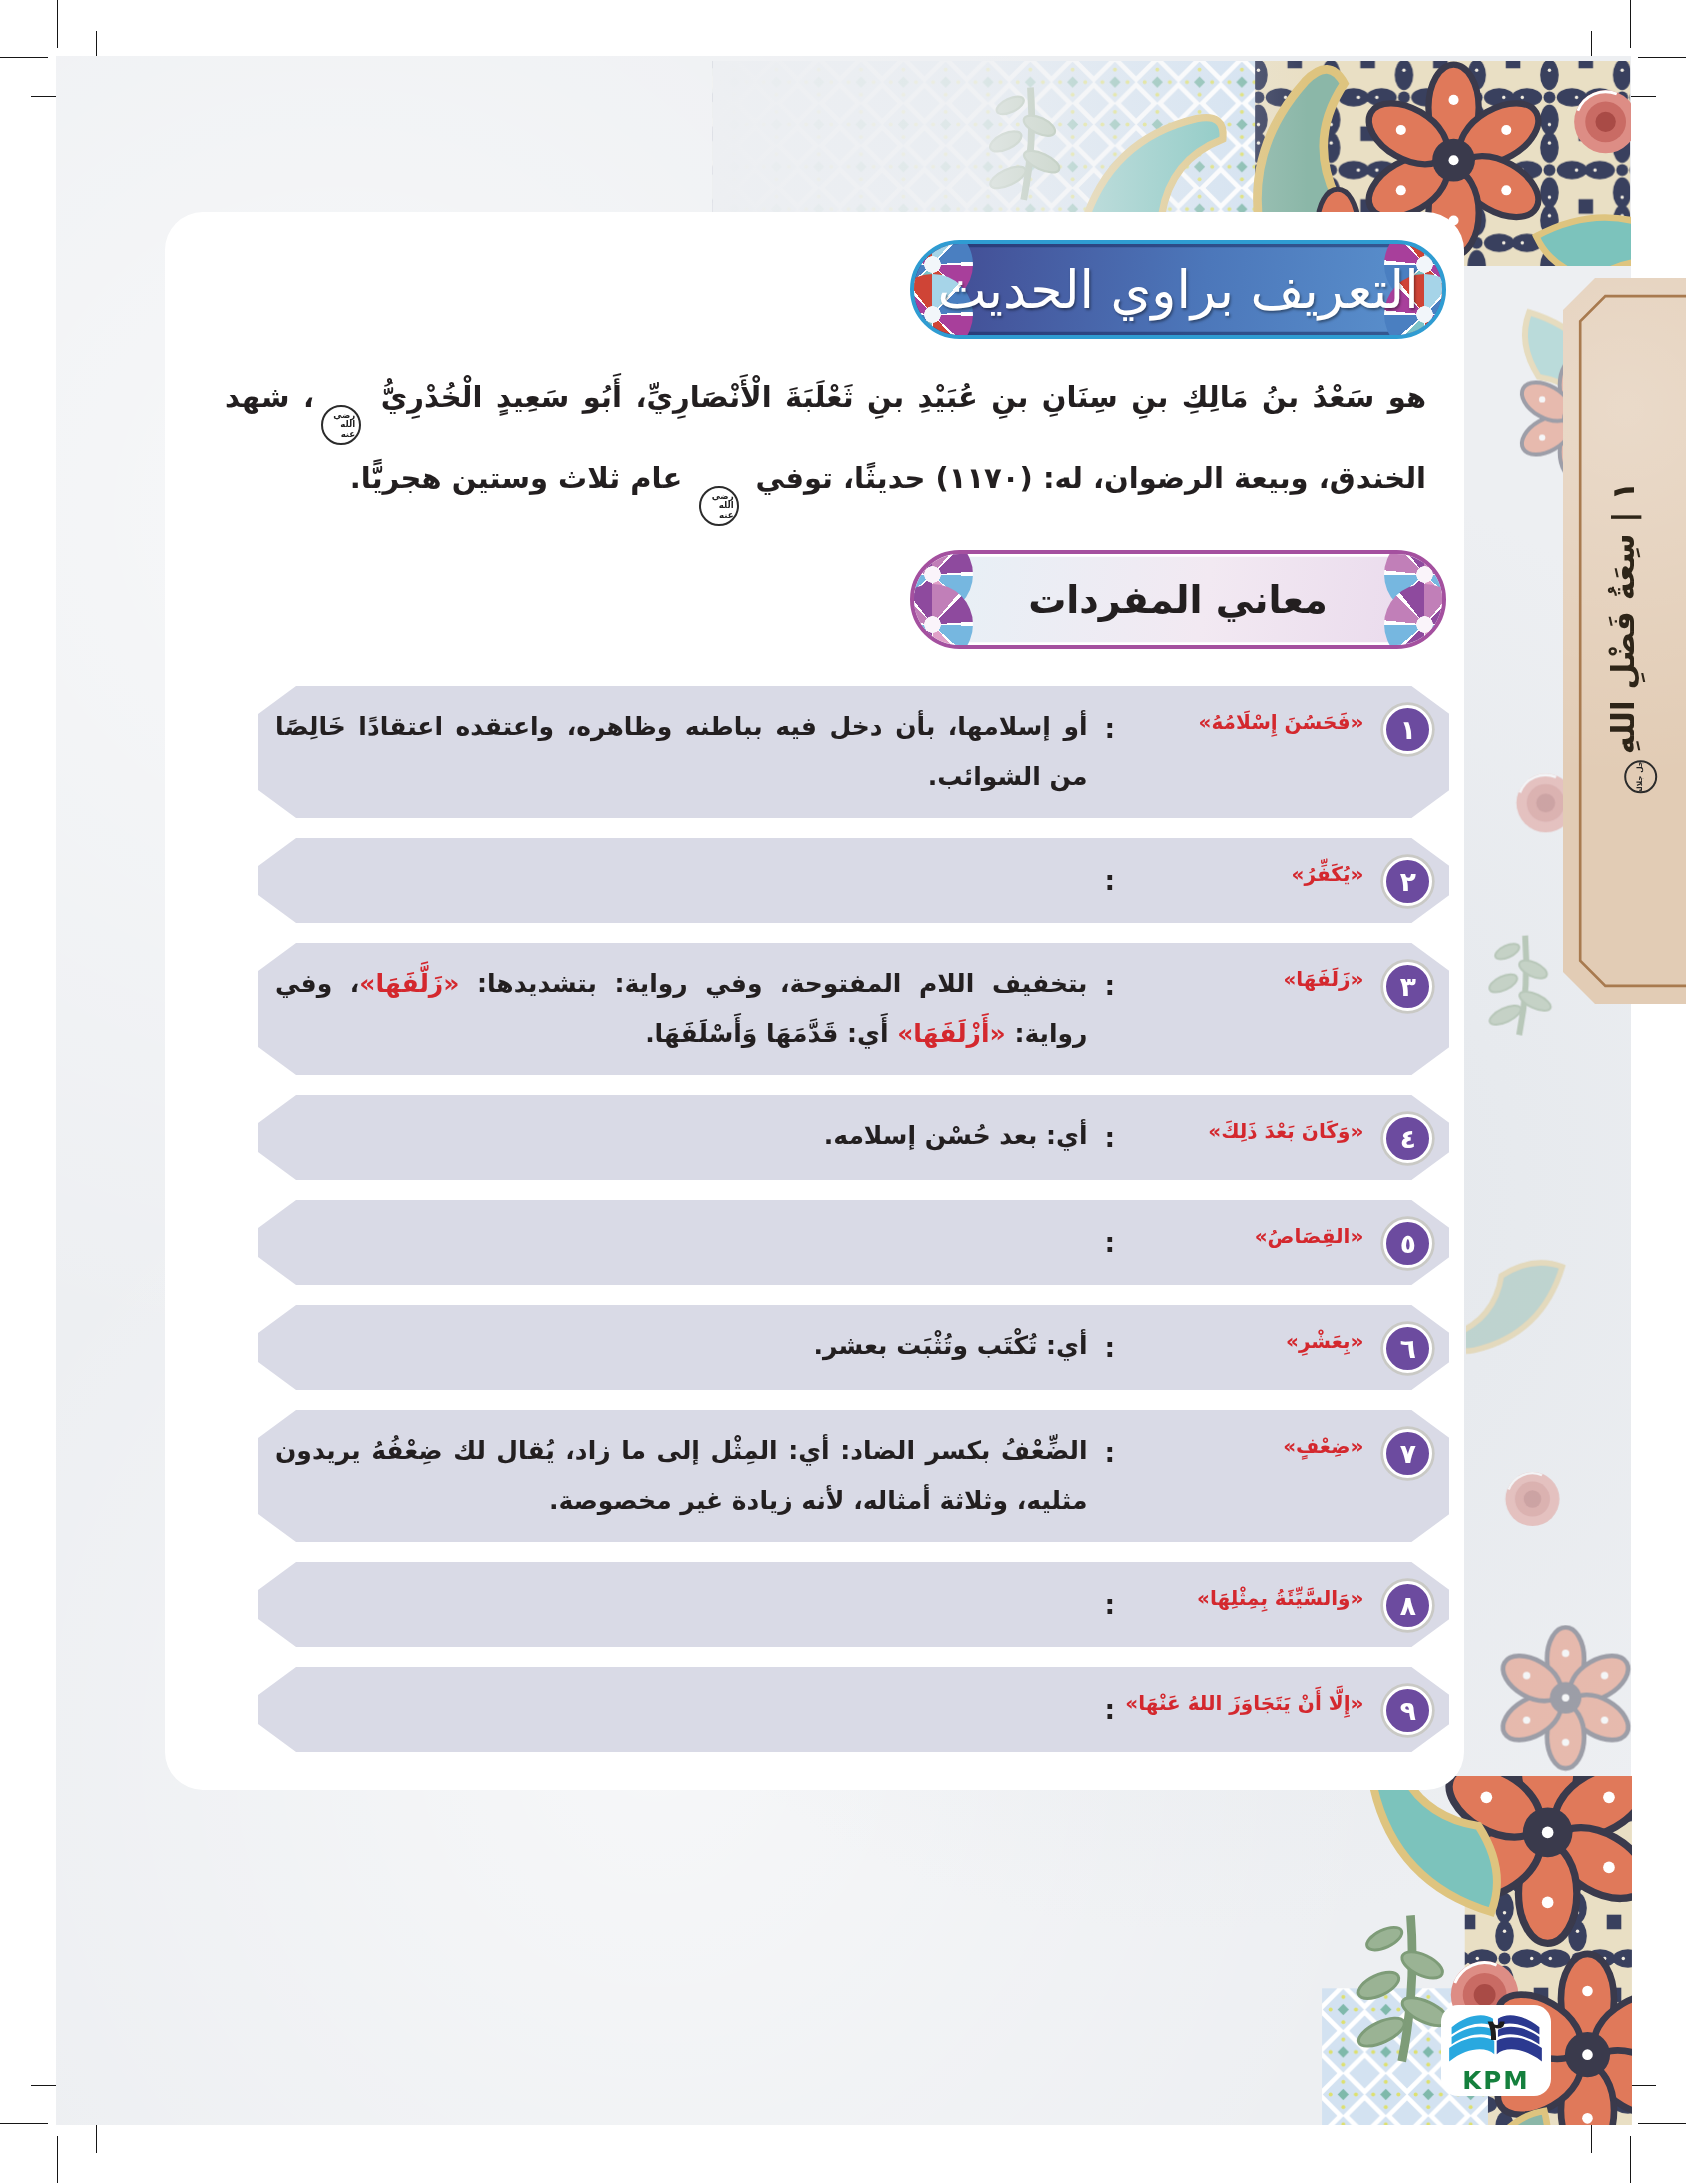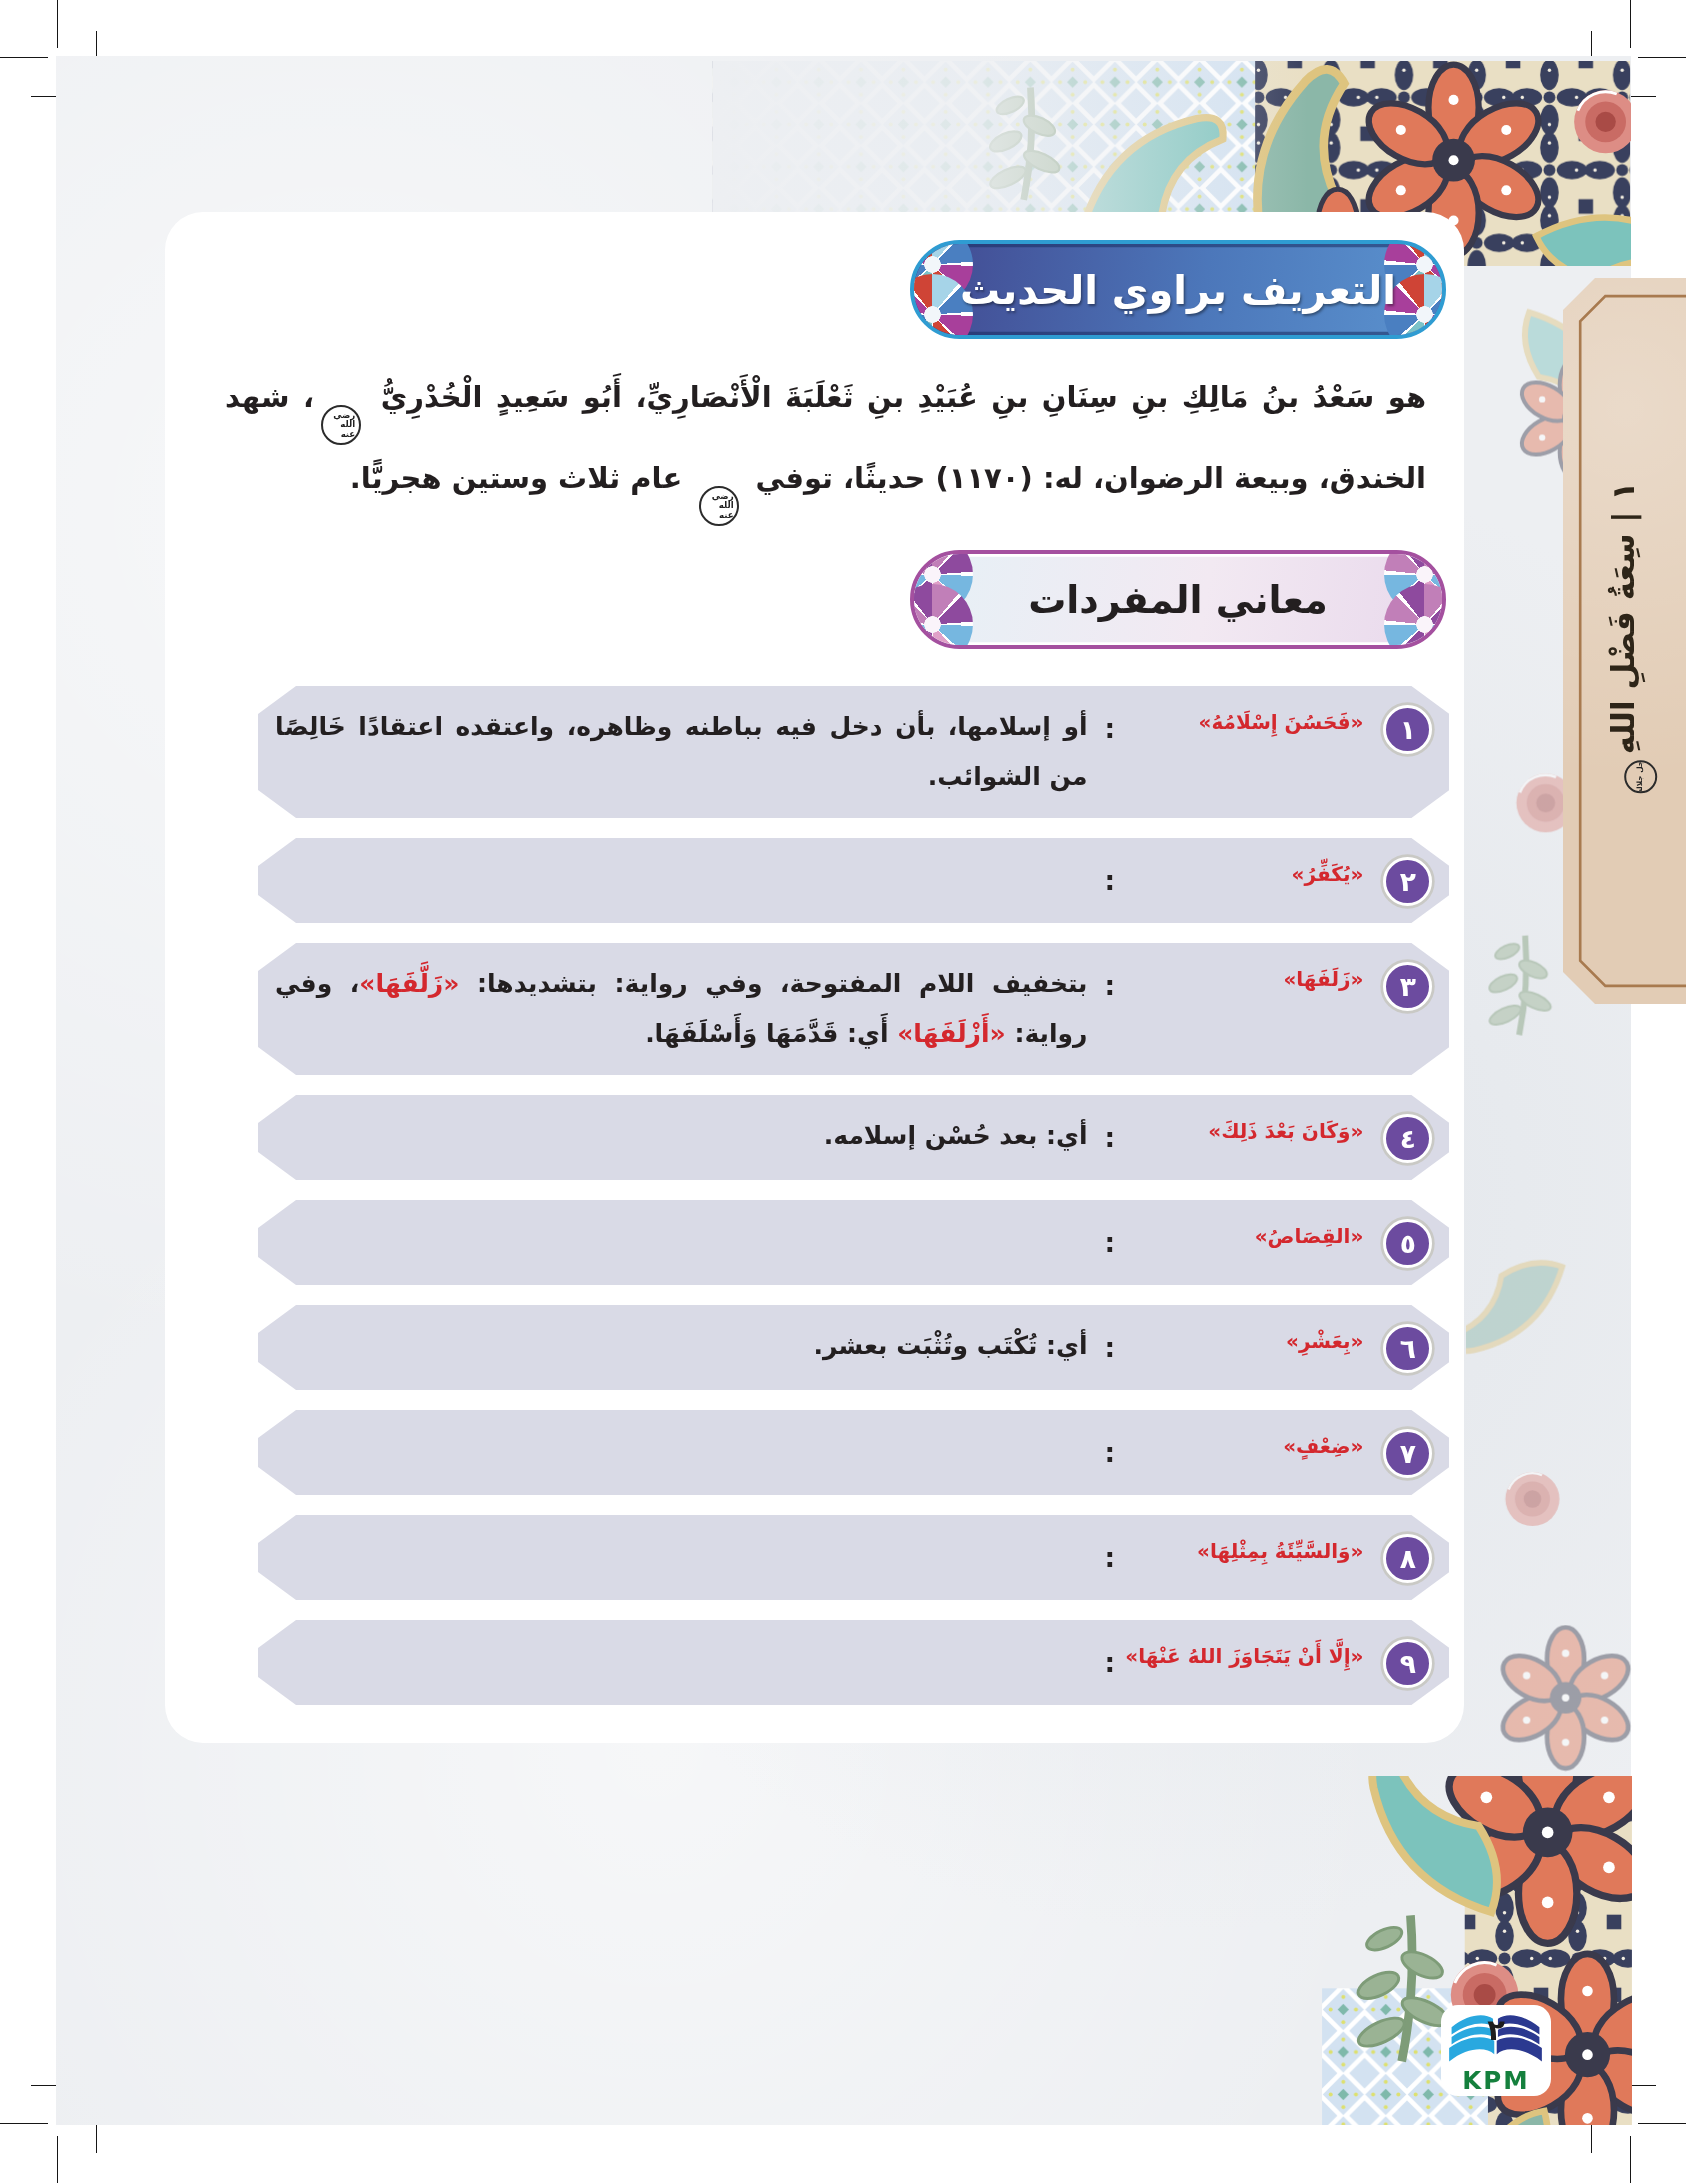--- a/index.html
+++ b/index.html
@@ -24,21 +24,21 @@
   .card { position:absolute; left:109px; top:156px; width:1299px; border-radius:38px;
     background:#ffffff; z-index:3; padding-bottom:38px; }
 
   
   .banner { position:relative; width:536px; height:99px; border-radius:50px;
     overflow:hidden; margin-left:auto; display:flex; align-items:center; justify-content:center; }
   .banner-blue { margin-top:28px; margin-right:18px;
     border:4.6px solid #2f9cd2;
     background:linear-gradient(97deg,#434f96 8%, #4c77ba 55%, #5b93cf 100%);
     box-shadow: inset 0 0 0 3.3px rgba(23,44,96,.55); }
-  .banner-blue .banner-title { color:#ffffff; font-size:40px; font-weight:bold;
+  .banner-blue .banner-title { color:#ffffff; font-size:52px; font-weight:normal;
     text-shadow:1.3px 2px 2.7px rgba(0,0,0,.4); z-index:2; }
   .banner-pink { margin-top:24px; margin-right:18px;
     border:4.6px solid #a4509f;
     background:linear-gradient(100deg,#e7f0f6 5%, #f2e9f2 55%, #e9d9ec 100%);
     box-shadow: inset 0 0 0 2.7px #ffffff; }
   .banner-pink .banner-title { color:#231f20; font-size:38px; font-weight:bold; z-index:2; }
 
   .rosette { position:absolute; width:81px; height:81px; border-radius:50%;
     background:
       radial-gradient(circle,#f2f6fa 0 14%, rgba(255,255,255,0) 15%),
@@ -289,20 +289,21 @@
           <div class="vrow">
             <span class="badge">٦</span>
             <span class="term">«بِعَشْرِ»</span>
             <span class="colon">:</span>
             <div class="def"><span>أي: تُكْتَب وتُثْبَت بعشر.</span></div>
           </div>
           <div class="vrow">
             <span class="badge">٧</span>
             <span class="term">«ضِعْفٍ»</span>
             <span class="colon">:</span>
+            <div class="def"><span>الضِّعْفُ بكسر الضاد: أي: المِثْل إلى ما زاد، يُقال لك ضِعْفُهُ يريدون مثليه، وثلاثة أمثاله، لأنه زيادة غير مخصوصة.</span></div>
           </div>
           <div class="vrow">
             <span class="badge">٨</span>
             <span class="term">«وَالسَّيِّئَةُ بِمِثْلِهَا»</span>
             <span class="colon">:</span>
           </div>
           <div class="vrow">
             <span class="badge">٩</span>
             <span class="term">«إِلَّا أَنْ يَتَجَاوَزَ اللهُ عَنْهَا»</span>
             <span class="colon">:</span>

